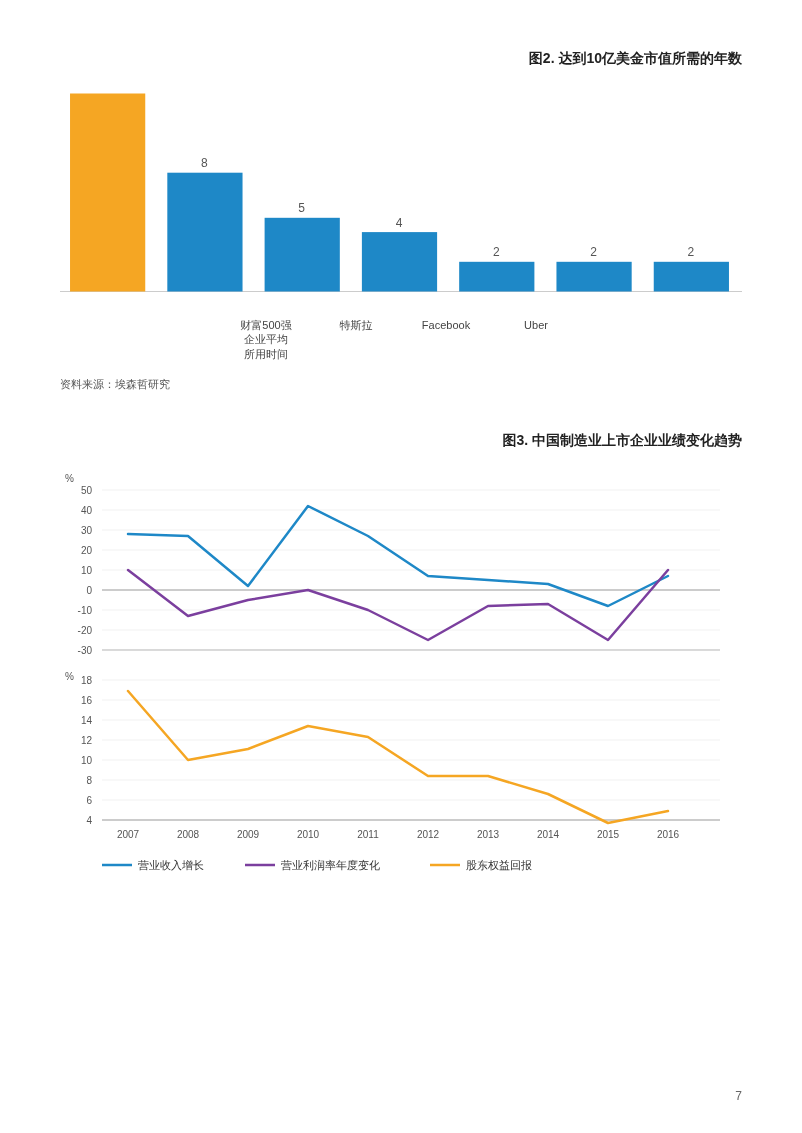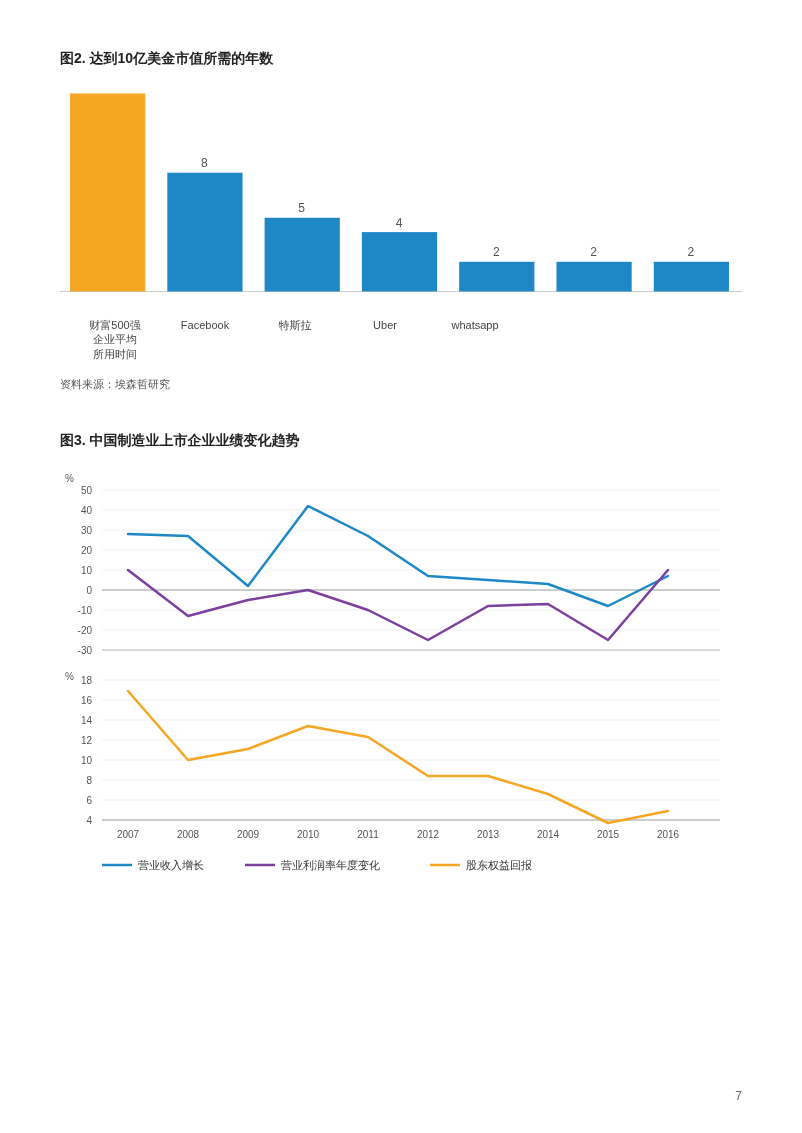--- a/index.html
+++ b/index.html
@@ -19,35 +19,36 @@
       padding: 50px 60px 50px 60px;
     }
     .section {
       margin-bottom: 40px;
     }
     .chart-title {
       font-size: 14px;
       font-weight: bold;
       color: #222;
       margin-bottom: 20px;
+      text-align: right;
     }
     
     .bar-chart-area {
       position: relative;
       width: 100%;
       height: 220px;
       margin-bottom: 10px;
     }
     .bar-chart-svg {
       width: 100%;
       height: 100%;
     }
     .bar-labels {
       display: flex;
-      justify-content: flex-start;
+      justify-content: center;
       padding: 0 10px;
       margin-top: 4px;
     }
     .bar-label {
       font-size: 11px;
       color: #444;
       text-align: center;
       width: 90px;
       line-height: 1.3;
     }
@@ -101,24 +102,23 @@
         <rect x="495" y="158" width="75" height="27" fill="#1E88C7"></rect>
         <text x="532" y="153" text-anchor="middle" font-size="12" fill="#555">2</text>
 
         <rect x="592" y="158" width="75" height="27" fill="#1E88C7"></rect>
         <text x="629" y="153" text-anchor="middle" font-size="12" fill="#555">2</text>
       </svg>
     </div>
 
     <div class="bar-labels">
       <div class="bar-label">财富500强<br>企业平均<br>所用时间</div>
+      <div class="bar-label">特斯拉</div>
       <div class="bar-label">Facebook</div>
-      <div class="bar-label">特斯拉</div>
       <div class="bar-label">Uber</div>
-      <div class="bar-label">whatsapp</div>
     </div>
 
     <div class="source-text">资料来源：埃森哲研究</div>
   </div>
 
   <div class="section">
     <div class="chart-title">图3. 中国制造业上市企业业绩变化趋势</div>
 
     <div class="line-chart-area">
       <svg width="680" height="460" viewBox="0 0 680 460">

